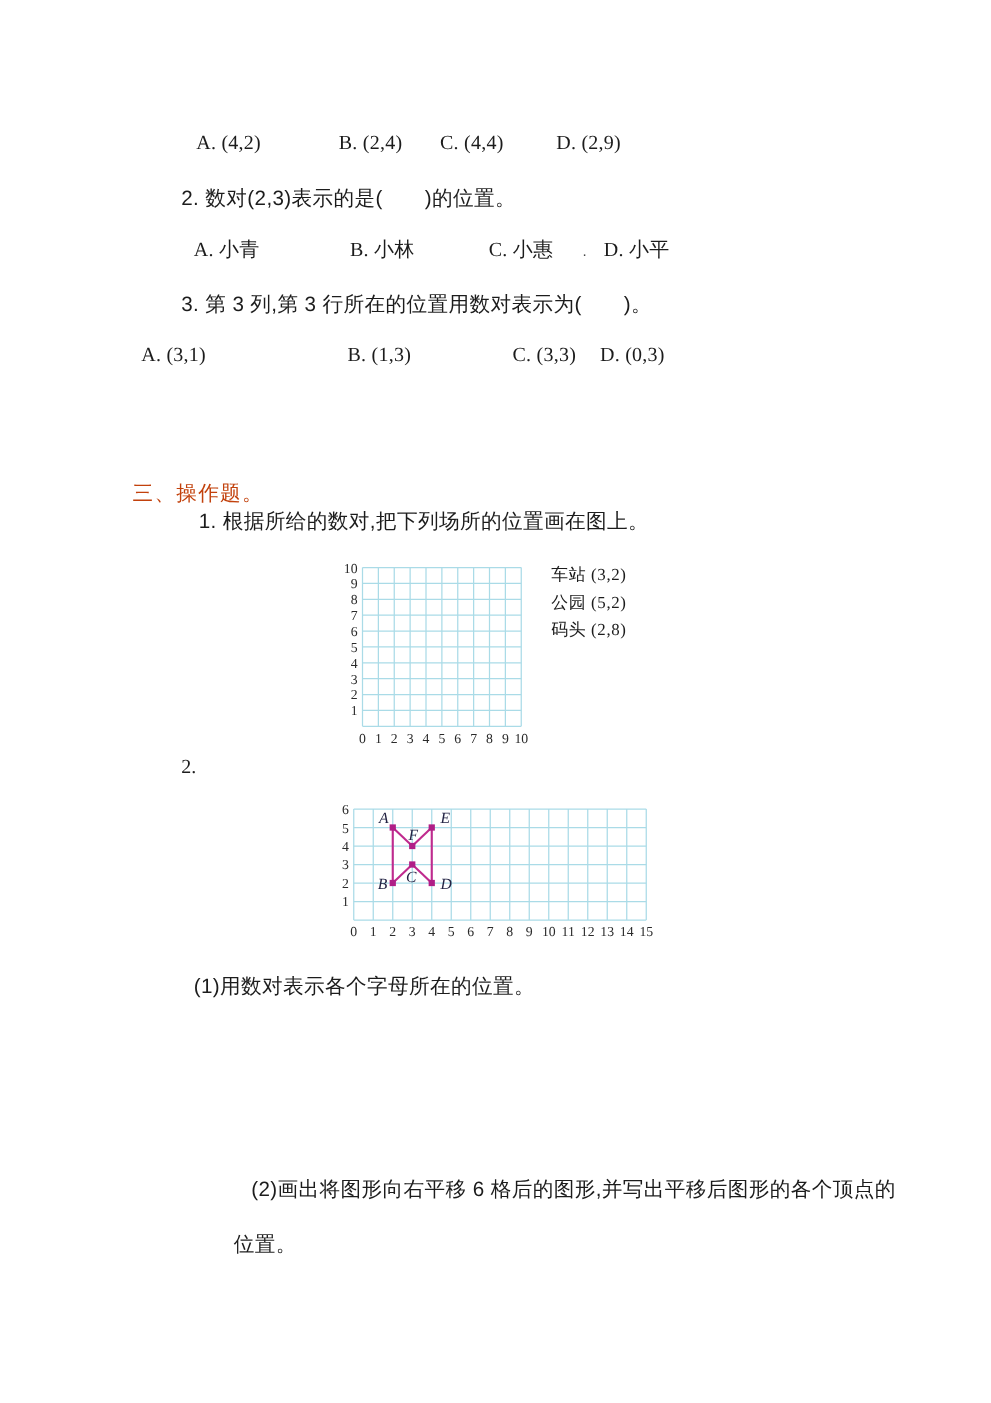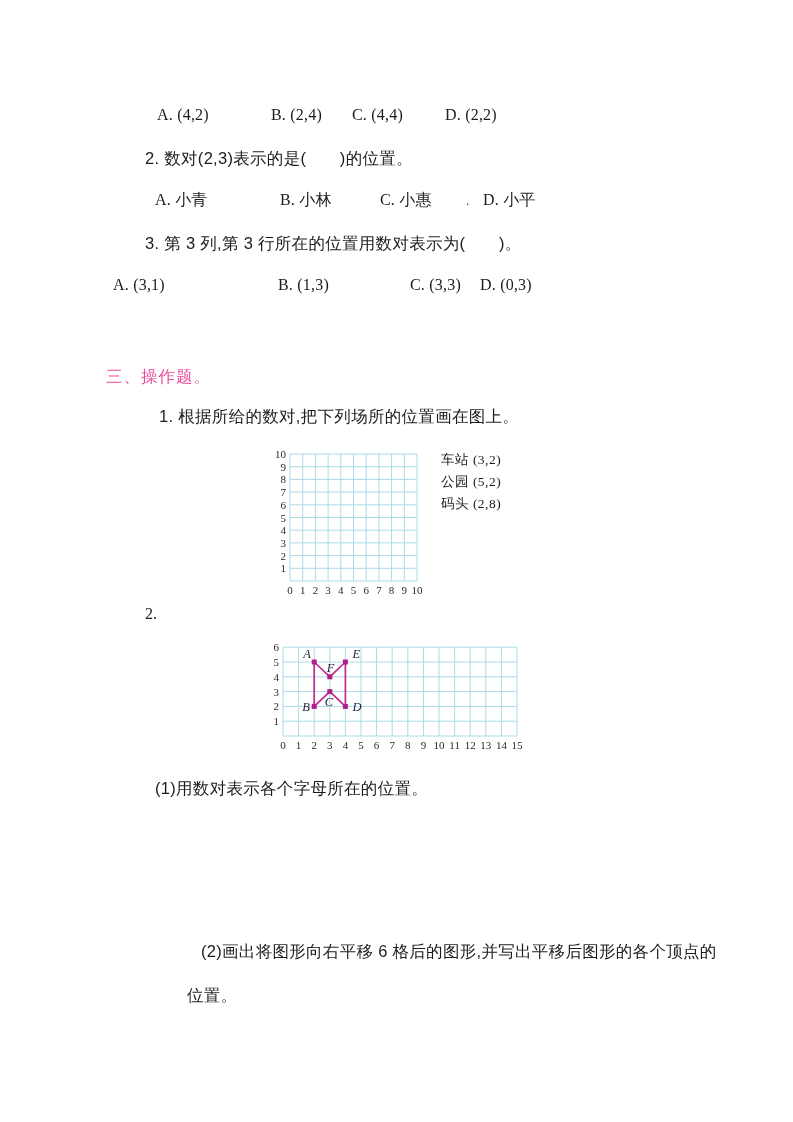--- a/index.html
+++ b/index.html
@@ -18,36 +18,36 @@
   .tick{font:11px "Liberation Serif",serif;fill:#2a2a2a;}
   .ptlabel{font:italic 12.5px "Liberation Serif",serif;fill:#232343;}
   .stray{font-size:12px;color:#444;}
 </style>
 </head>
 <body>
 
 <div class="abs opt" style="left:157px;top:106px;">A. (4,2)</div>
 <div class="abs opt" style="left:237px;top:106px;margin-left:34px;">B. (2,4)</div>
 <div class="abs opt" style="left:352px;top:106px;">C. (4,4)</div>
-<div class="abs opt" style="left:445px;top:106px;">D. (2,2)</div>
+<div class="abs opt" style="left:445px;top:106px;">D. (2,9)</div>
 
 <div class="abs qtext" style="left:145px;top:148px;">2. 数对(2,3)表示的是(　　)的位置。</div>
 <div class="abs opt" style="left:155px;top:190px;">A. 小青</div>
 <div class="abs opt" style="left:280px;top:190px;">B. 小林</div>
-<div class="abs opt" style="left:380px;top:190px;">C. 小惠</div>
+<div class="abs opt" style="left:391px;top:190px;">C. 小惠</div>
 <div class="abs stray" style="left:466px;top:194px;">.</div>
 <div class="abs opt" style="left:483px;top:190px;">D. 小平</div>
 
 <div class="abs qtext" style="left:145px;top:233px;">3. 第 3 列,第 3 行所在的位置用数对表示为(　　)。</div>
 <div class="abs opt" style="left:113px;top:276px;">A. (3,1)</div>
 <div class="abs opt" style="left:278px;top:276px;">B. (1,3)</div>
 <div class="abs opt" style="left:382px;top:276px;margin-left:28px;">C. (3,3)</div>
 <div class="abs opt" style="left:480px;top:276px;">D. (0,3)</div>
 
-<div class="abs section-title" id="section-title" style="left: 106px; top: 366px; color: #ec4899;">三、操作题。</div>
+<div class="abs section-title" id="section-title" style="left: 106px; top: 384px; color: #c2410c;">三、操作题。</div>
 
 <div class="abs qtext" style="left:159px;top:406px;">1. 根据所给的数对,把下列场所的位置画在图上。</div>
 
 <svg id="grid1-svg" width="175" height="164" style="left:263px;top:441px;">
     <line x1="27" y1="140" x2="27" y2="13" stroke="#aadbe7" stroke-width="1"></line>
     <line x1="39.7" y1="140" x2="39.7" y2="13" stroke="#aadbe7" stroke-width="1"></line>
     <line x1="52.4" y1="140" x2="52.4" y2="13" stroke="#aadbe7" stroke-width="1"></line>
     <line x1="65.1" y1="140" x2="65.1" y2="13" stroke="#aadbe7" stroke-width="1"></line>
     <line x1="77.8" y1="140" x2="77.8" y2="13" stroke="#aadbe7" stroke-width="1"></line>
     <line x1="90.5" y1="140" x2="90.5" y2="13" stroke="#aadbe7" stroke-width="1"></line>

